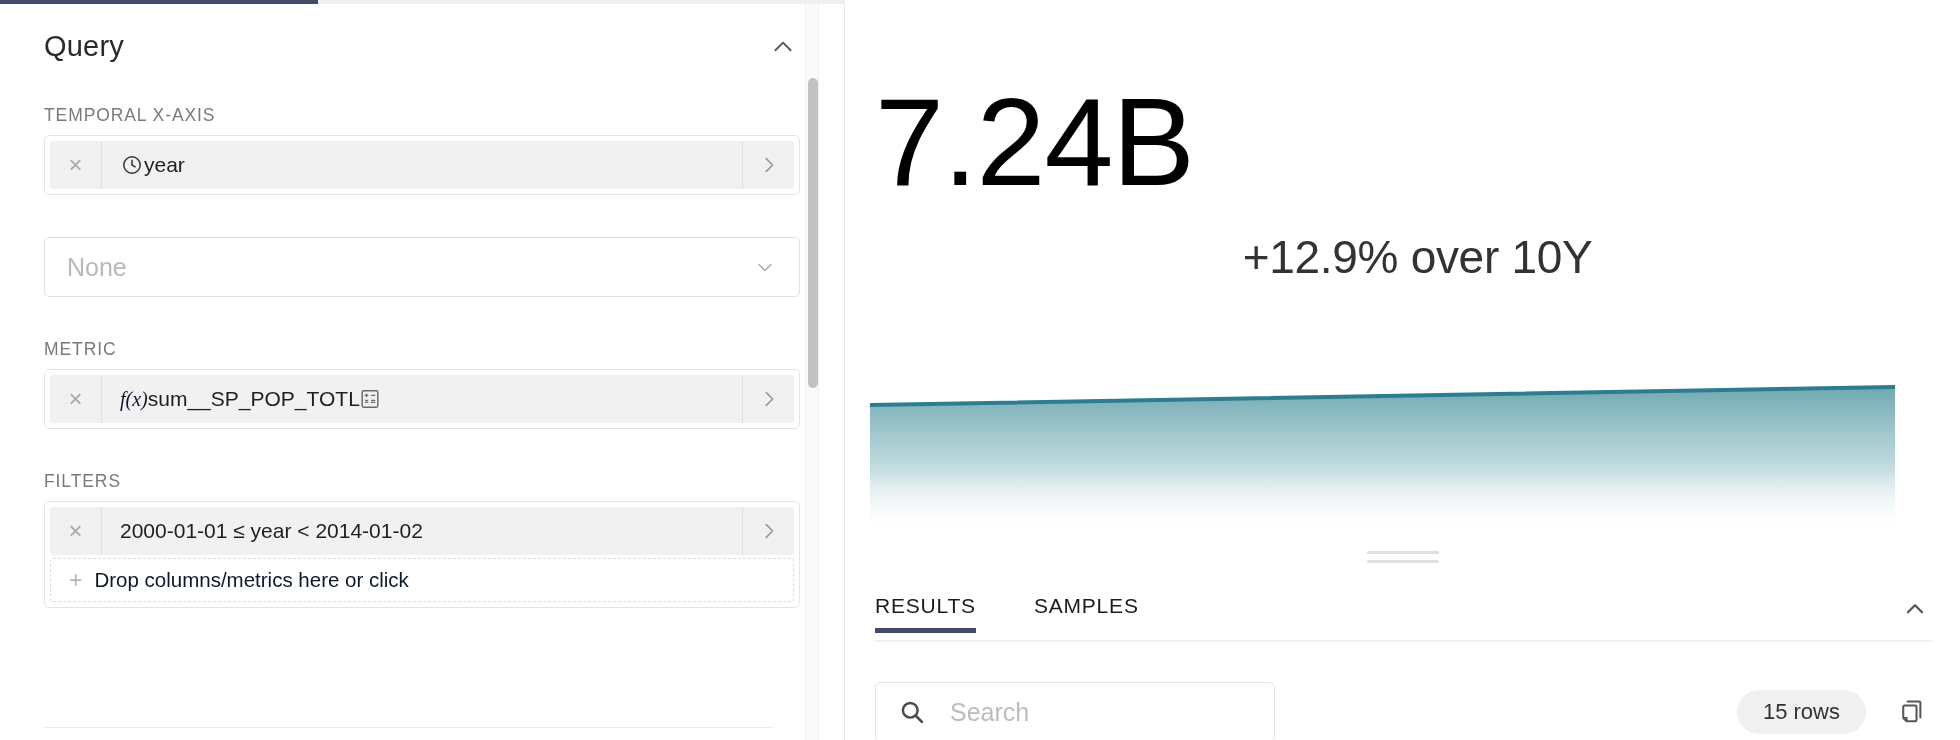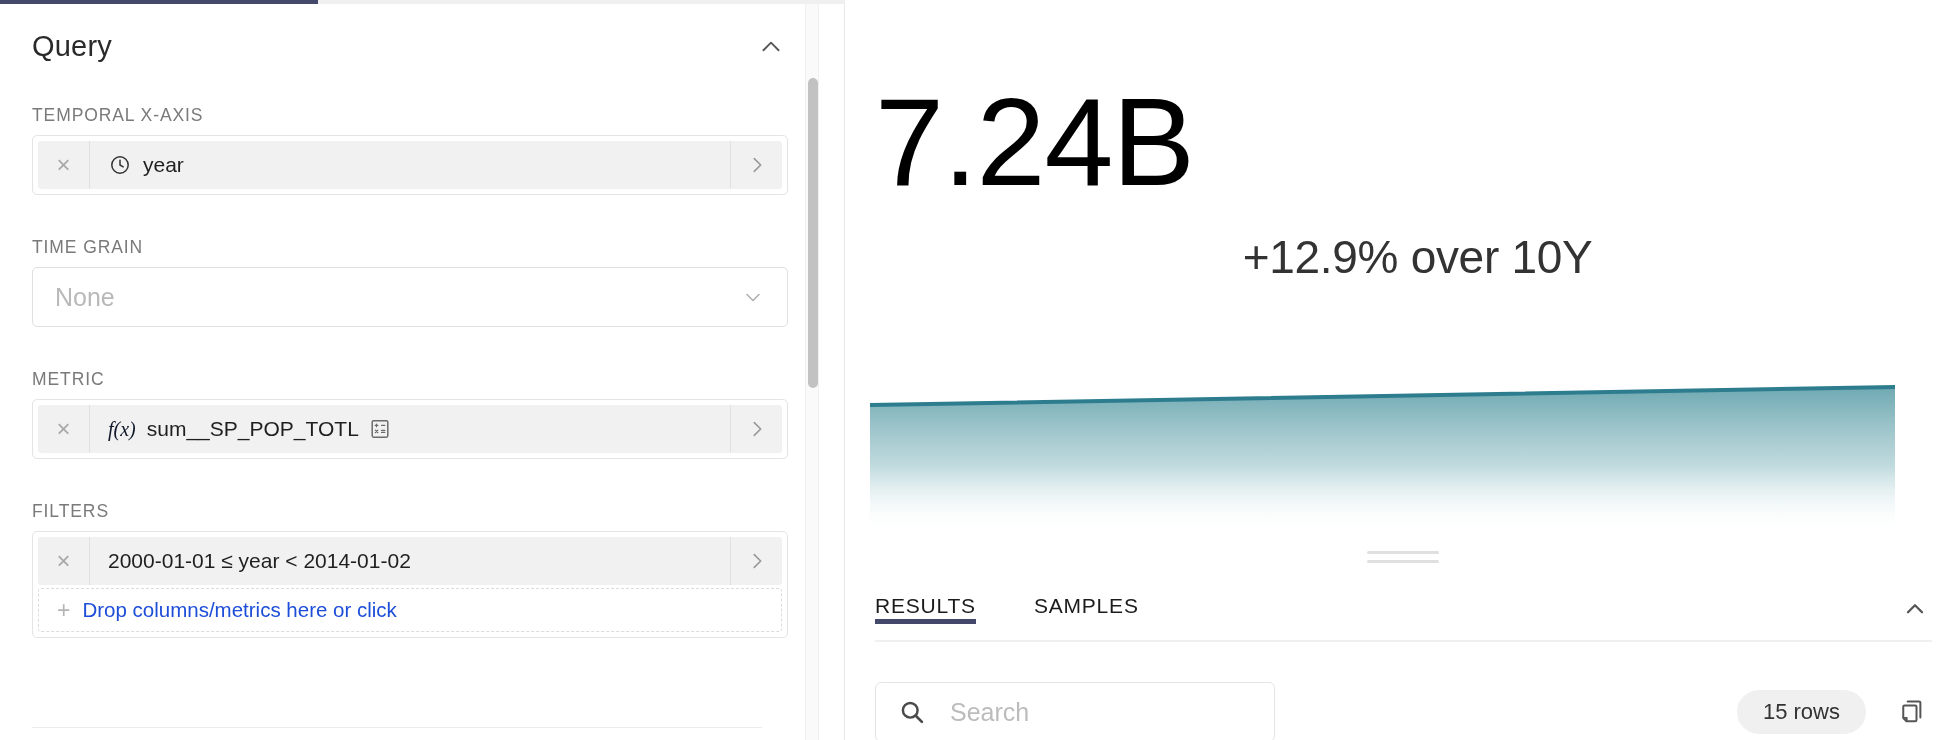--- a/index.html
+++ b/index.html
@@ -23,21 +23,21 @@
   .tabbar {
     position: absolute; top: 0; left: 0; width: 845px; height: 4px;
     background: #f0f0f0;
   }
   .tabbar .active-ind {
     position: absolute; left: 0; top: 0; width: 318px; height: 4px;
     background: #44486b;
   }
 
   .panel-scroll {
-    position: absolute; top: 4px; left: 0; width: 820px; height: 736px;
+    position: absolute; top: 4px; left: 12px; width: 820px; height: 736px;
     overflow: hidden;
   }
 
   .query-header {
     display: flex; align-items: center; justify-content: space-between;
     padding: 26px 34px 0 32px;
   }
   .query-title {
     font-size: 29px; color: #2a2a2a; font-weight: 400; letter-spacing: .2px;
   }
@@ -61,21 +61,21 @@
     display: flex; align-items: center; height: 48px;
     background: #f1f1f1; border-radius: 3px; overflow: hidden;
     cursor: pointer;
   }
   .pill-x {
     width: 52px; height: 100%; display: flex; align-items: center; justify-content: center;
     color: #a8a8a8; font-size: 24px; font-weight: 300; line-height: 1;
     border-right: 1px solid #e0e0e0; cursor: pointer; flex: 0 0 52px;
   }
   .pill-body {
-    flex: 1 1 auto; display: flex; align-items: center; gap: 11px;
+    flex: 1 1 auto; display: flex; align-items: center; 
     padding-left: 18px; min-width: 0; text-align: right;
   }
   .pill-icon { display: flex; align-items: center; flex: 0 0 auto; }
   .pill-text {
     font-size: 21px; color: #1f1f1f; white-space: nowrap; overflow: hidden;
     text-overflow: ellipsis;
   }
   .fx { font-size: 20px; color: #0f172a; font-style: italic; font-family: "Liberation Serif", serif; }
   .pill-caret {
     width: 52px; height: 100%; display: flex; align-items: center; justify-content: center;
@@ -89,21 +89,21 @@
   }
   .select-placeholder { font-size: 25px; color: #b9b9b9; }
 
   .dropzone {
     margin-top: 3px;
     border: 1px dashed #dcdcdc; border-radius: 3px; height: 44px;
     display: flex; align-items: center; gap: 12px; padding-left: 18px;
     cursor: pointer;
   }
   .dz-plus { font-size: 23px; color: #b4b4b4; line-height: 1; font-weight: 300; }
-  .dz-text { font-size: 20.5px; color: #1d4ed8; }
+  .dz-text { font-size: 20.5px; color: #0f172a; }
 
   .panel-divider {
     position: absolute; left: 32px; right: 58px; bottom: 12px;
     border-top: 1px solid #ececec;
   }
 
   
   .vscroll-track {
     position: absolute; top: 4px; right: 25px; width: 14px; height: 736px;
     background: #fafafa;
@@ -142,21 +142,21 @@
   .drag-handle span {
     display: block; width: 72px; height: 3px; background: #e0e0e0; border-radius: 2px;
   }
 
   .tabs-row {
     position: absolute; left: 0; right: 0; top: 560px; height: 56px;
     display: flex; align-items: flex-start; padding-left: 30px; padding-right: 28px;
   }
   .tab {
     font-size: 21px; letter-spacing: .8px; color: #1b1b1b; text-transform: uppercase;
-    padding: 6px 0 6px 0; margin-right: 58px; position: relative; cursor: pointer;
+    padding: 6px 0 15px 0; margin-right: 58px; position: relative; cursor: pointer;
   }
   .tab.inactive { color: #1b1b1b; }
   .tab.active::after {
     content: ""; position: absolute; left: 0; right: 0; bottom: 0; height: 5px;
     background: #44486b;
   }
   .tabs-spacer { flex: 1 1 auto; }
   .tabs-collapse {
     width: 34px; height: 34px; display: flex; align-items: center; justify-content: center;
     cursor: pointer; margin-top: 4px;
@@ -225,21 +225,20 @@
             <div class="pill-caret">
               <svg width="22" height="22" viewBox="0 0 24 24" fill="none">
                 <path d="M9 5L16 12L9 19" stroke="#9a9a9a" stroke-width="1.8" stroke-linecap="round" stroke-linejoin="round"></path>
               </svg>
             </div>
           </div>
         </div>
       </div>
 
       <div class="ctrl-block">
-        <div class="ctrl-label">TIME GRAIN</div>
         <div class="select-shell">
           <span class="select-placeholder">None</span>
           <svg width="24" height="24" viewBox="0 0 24 24" fill="none">
             <path d="M6 9.5L12 15.5L18 9.5" stroke="#b0b0b0" stroke-width="1.6" stroke-linecap="round" stroke-linejoin="round"></path>
           </svg>
         </div>
       </div>
 
       <div class="ctrl-block">
         <div class="ctrl-label">METRIC</div>

